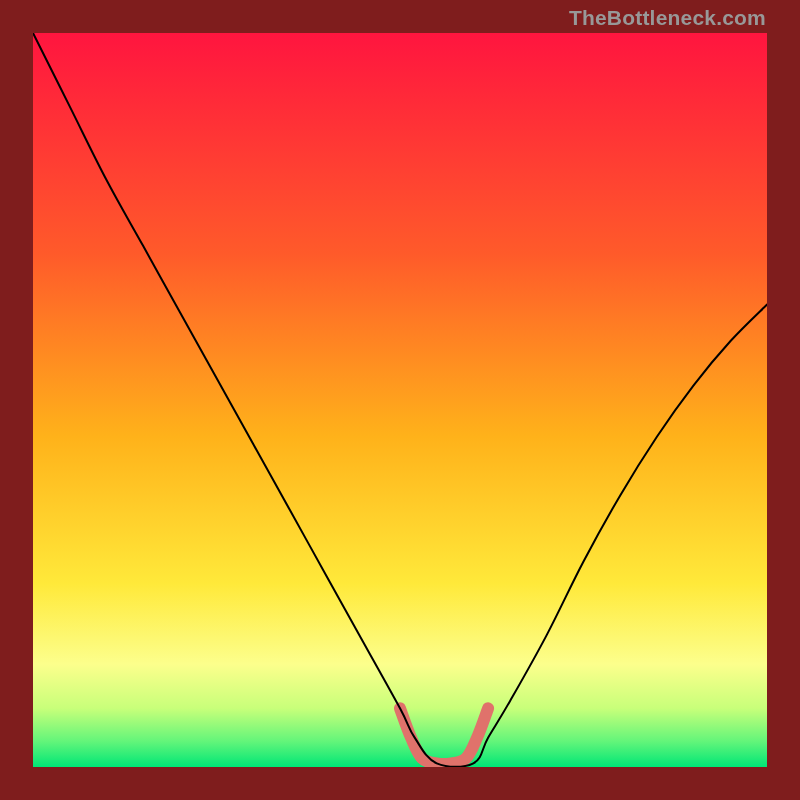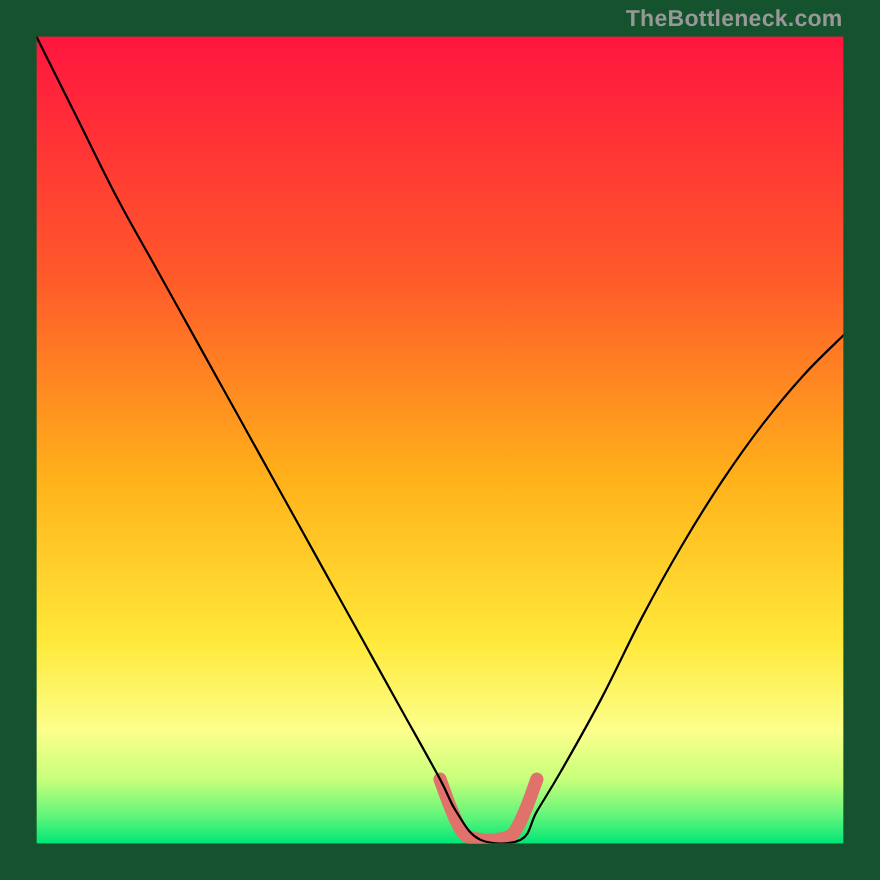--- a/index.html
+++ b/index.html
@@ -9,21 +9,21 @@
     height: 800px;
     background: #000;
     overflow: hidden;
   }
   .frame {
     position: absolute;
     left: 0;
     top: 0;
     width: 800px;
     height: 800px;
-    background: #14532d;
+    background: #7f1d1d;
   }
   .plot-area {
     position: absolute;
     left: 33px;
     top: 33px;
     width: 734px;
     height: 734px;
     overflow: hidden;
   }
   .gradient {

